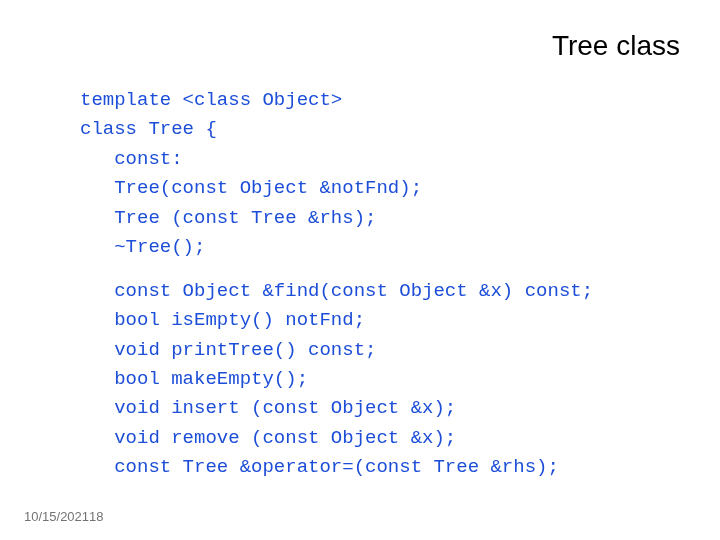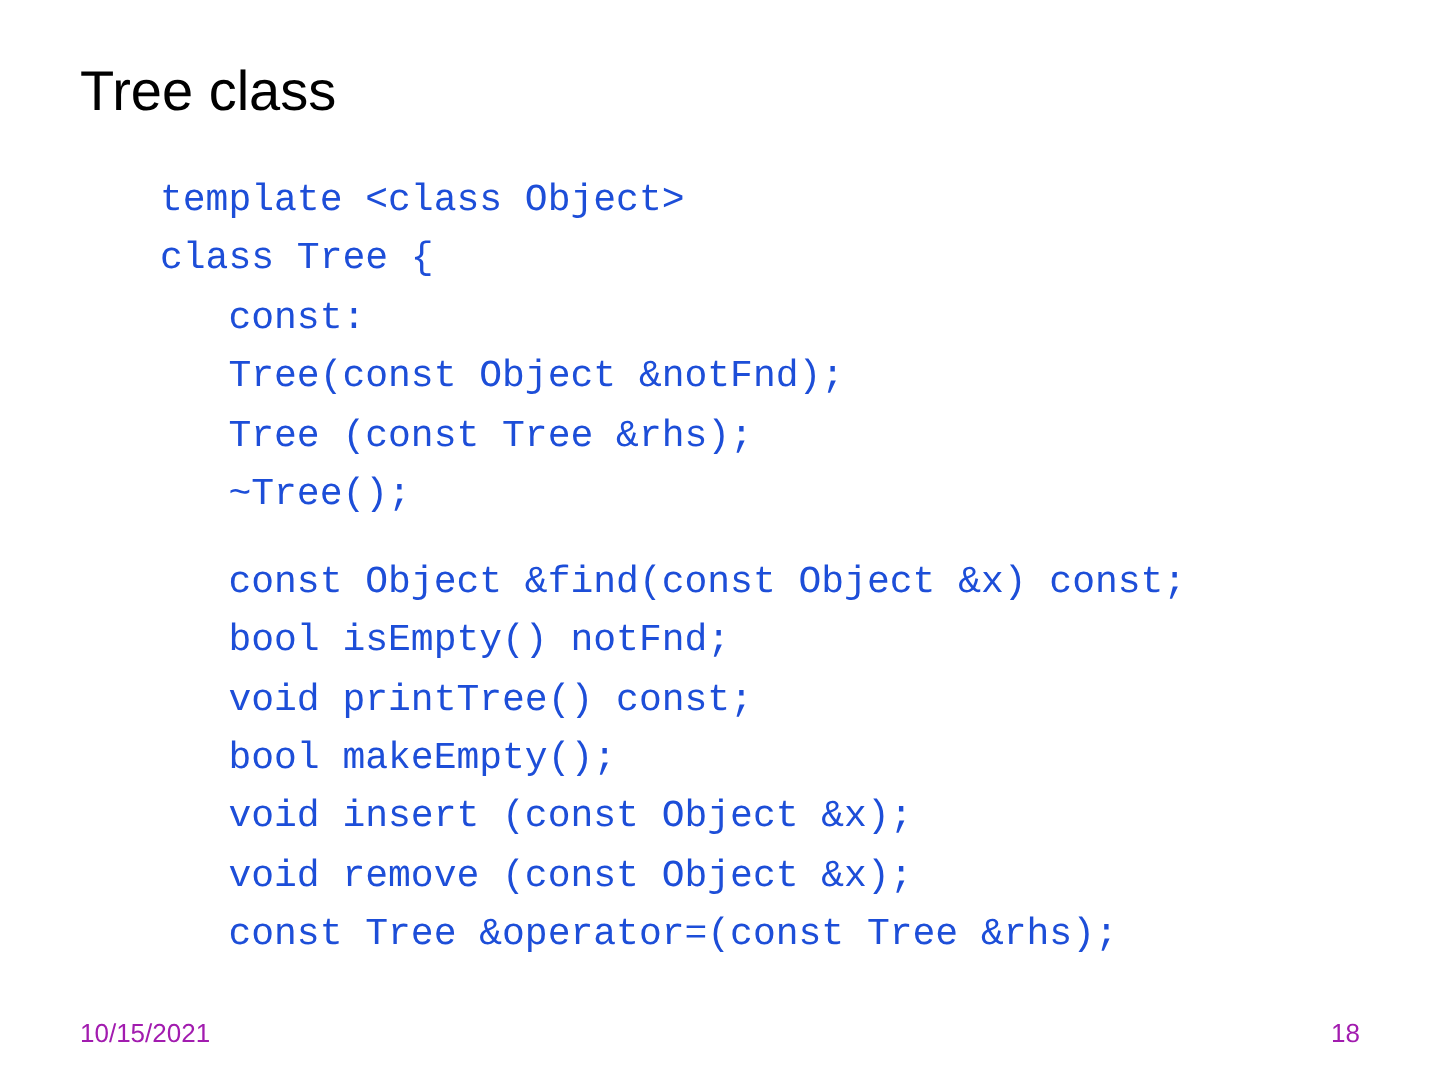--- a/index.html
+++ b/index.html
@@ -18,21 +18,21 @@
     }
 
     .page {
       width: 720px;
       height: 540px;
       position: relative;
       padding: 20px 40px;
     }
 
     .title {
-      text-align: left;
+      text-align: right;
       font-size: 28px;
       font-weight: normal;
       color: #000000;
       margin-bottom: 24px;
       margin-top: 10px;
     }
 
     .code-block {
       font-family: 'Courier New', Courier, monospace;
       font-size: 19px;
@@ -45,26 +45,25 @@
       white-space: pre;
     }
 
     .spacer {
       height: 14px;
     }
 
     .footer {
       position: absolute;
       bottom: 16px;
-      left: 40px;
+      left: 24px;
       right: 40px;
       display: flex;
-      justify-content: space-between;
       font-size: 13px;
-      color: #a21caf;
+      color: #737373;
     }
   </style>
 </head>
 <body>
 
 <div class="page">
   <h1 class="title">Tree class</h1>
 
   <div class="code-block">
     <div class="code-line">template &lt;class Object&gt;</div>

